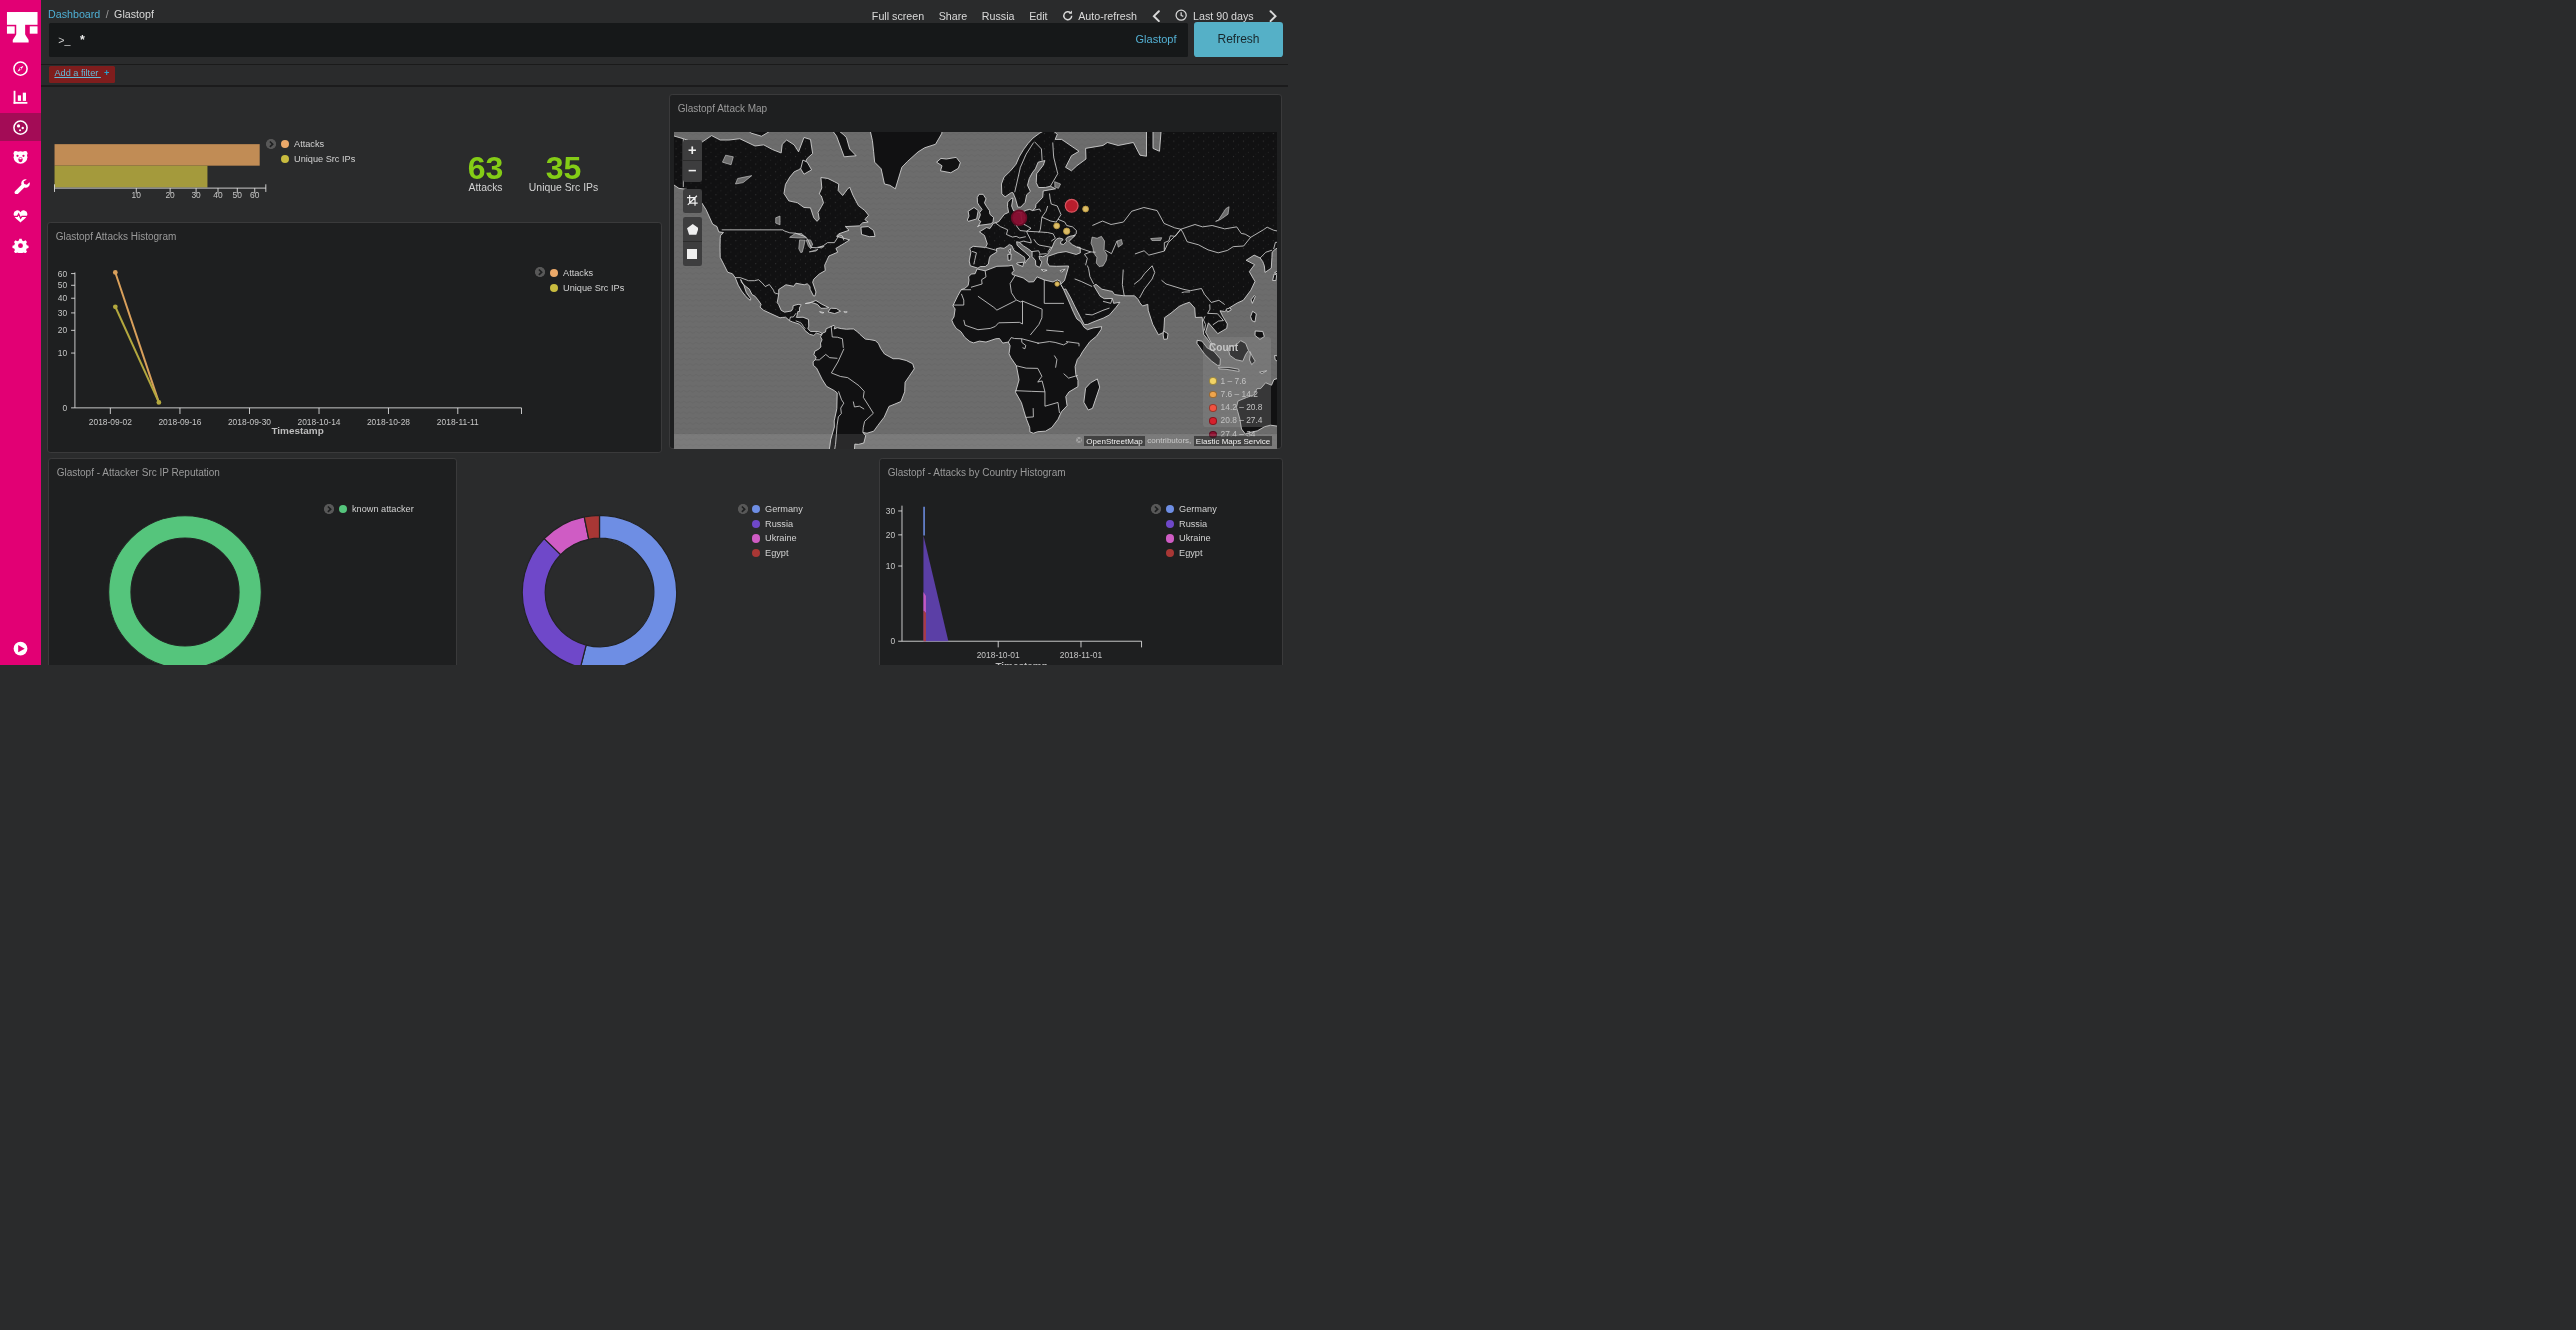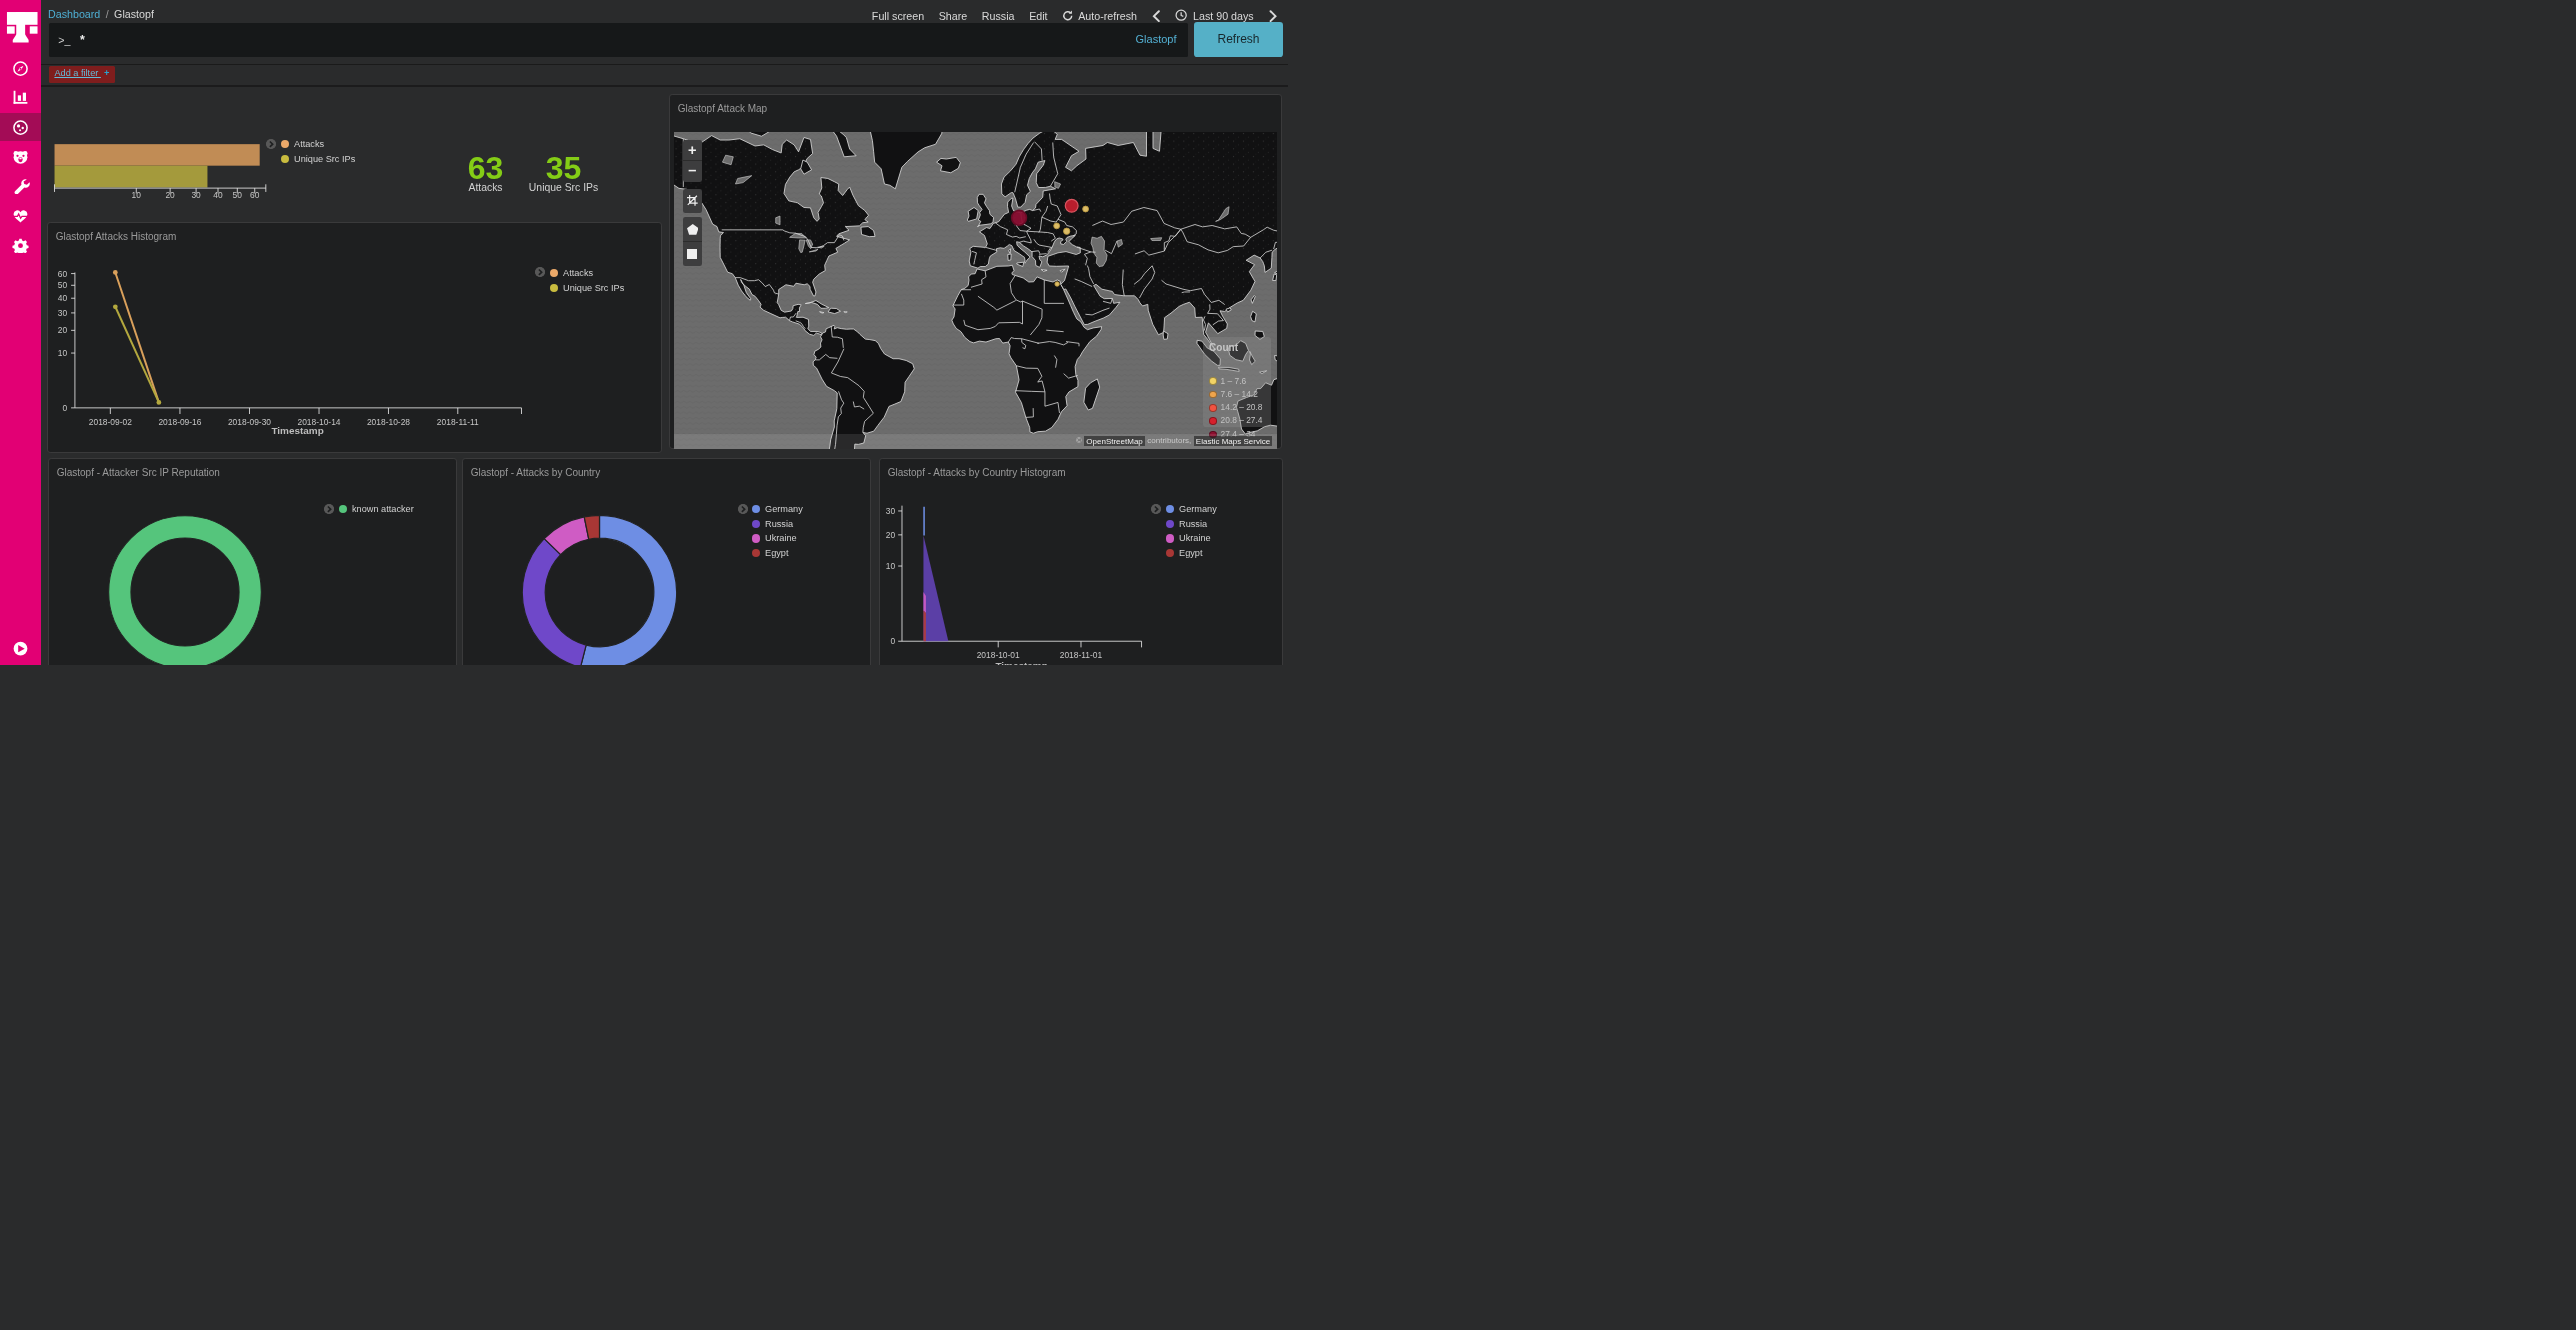--- a/index.html
+++ b/index.html
@@ -388,23 +388,20 @@
       <circle cx="109.5" cy="109.5" r="99.5" fill="none" stroke="#232424" stroke-width="1.4"></circle>
       <circle cx="109.5" cy="109.5" r="70.5" fill="none" stroke="#232424" stroke-width="1.4"></circle>
     </svg>
     <svg class="larrow" style="left:324px;top:504px;" width="10.4" height="10.4" viewBox="0 0 14 14">
       <circle cx="7" cy="7" r="7" fill="#585858"></circle>
       <path d="M5.2 3.4 L9 7 L5.2 10.6" stroke="#1e1f20" stroke-width="2.2" fill="none"></path>
     </svg>
     <div class="legend" style="left:339px;top:502px;">
       <div class="lrow"><span class="ldot" style="background:#55c57c;"></span>known attacker</div>
     </div>
-    <div class="panel" id="pF">
-      <div class="ptitle">Glastopf - Attacks by Country</div>
-    </div>
     <svg class="abs" style="left:515px;top:508px;" width="169" height="169" viewBox="0 0 221 221">
       <path d="M110.5 9.5 A101 101 0 1 1 85.6 208.4 L93.0 179.3 A71 71 0 1 0 110.5 39.5 Z" fill="#6e8ee4" stroke="#222324" stroke-width="1.6"></path>
       <path d="M85.6 208.4 A101 101 0 0 1 38.2 40.0 L59.7 60.9 A71 71 0 0 0 93.0 179.3 Z" fill="#6f48c9" stroke="#222324" stroke-width="1.6"></path>
       <path d="M38.2 40.0 A101 101 0 0 1 90.5 11.5 L96.5 40.9 A71 71 0 0 0 59.7 60.9 Z" fill="#cf5cc4" stroke="#222324" stroke-width="1.6"></path>
       <path d="M90.5 11.5 A101 101 0 0 1 110.5 9.5 L110.5 39.5 A71 71 0 0 0 96.5 40.9 Z" fill="#a83735" stroke="#222324" stroke-width="1.6"></path>
     </svg>
     <svg class="larrow" style="left:738px;top:504px;" width="10.4" height="10.4" viewBox="0 0 14 14">
       <circle cx="7" cy="7" r="7" fill="#585858"></circle>
       <path d="M5.2 3.4 L9 7 L5.2 10.6" stroke="#1e1f20" stroke-width="2.2" fill="none"></path>
     </svg>

